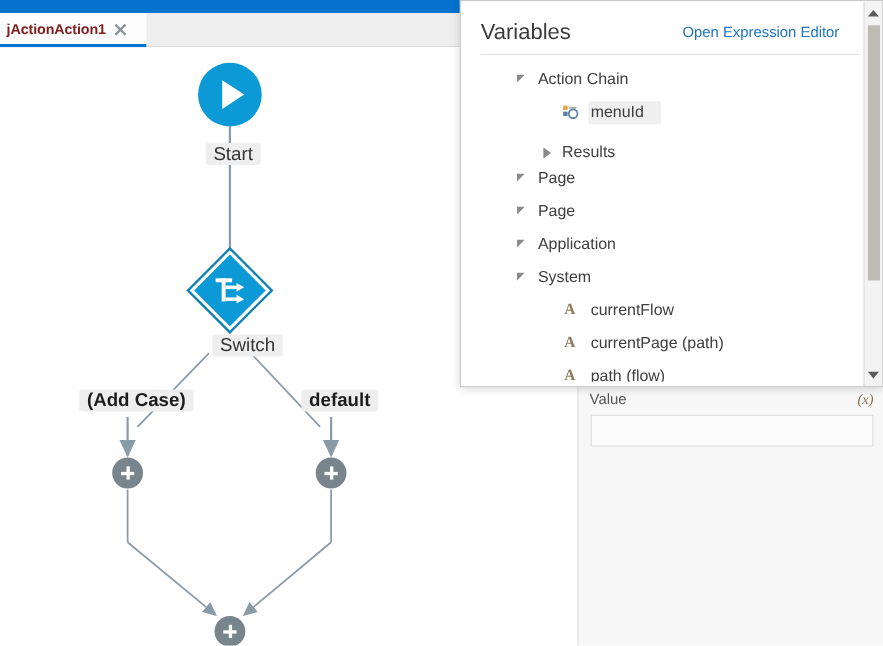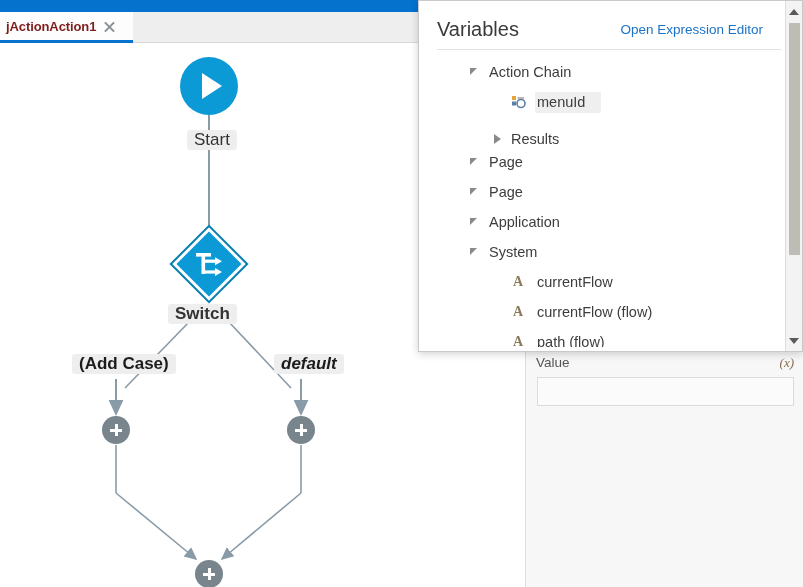--- a/index.html
+++ b/index.html
@@ -341,24 +341,24 @@
         <svg width="28" height="24" viewBox="0 0 28 24">
           <rect x="1" y="1" width="15" height="3.6" fill="#ffffff"></rect>
           <rect x="6.5" y="1" width="3.6" height="21" fill="#ffffff"></rect>
           <rect x="10" y="7.6" width="11" height="3.2" fill="#ffffff"></rect>
           <rect x="10" y="18.4" width="11" height="3.2" fill="#ffffff"></rect>
           <path d="M20 5.2 L27 9.2 L20 13.2 z" fill="#ffffff"></path>
           <path d="M20 16 L27 20 L20 24 z" fill="#ffffff"></path>
         </svg>
       </div>
     </div>
-    <div class="node-pill" style="left:168px; top:261px;font-weight:bold;">Switch</div>
+    <div class="node-pill" style="left:193px; top:261px;">Switch</div>
 
     <div class="node-pill bold" style="left:72px; top:311px;">(Add Case)</div>
-    <div class="node-pill bold" style="left:274px; top:311px;font-style:italic;">default</div>
+    <div class="node-pill bold" style="left:274px; top:311px;">default</div>
 
     <div class="plus-node" style="left:102px; top:373px;"></div>
     <div class="plus-node" style="left:287px; top:373px;"></div>
     <div class="plus-node" style="left:195px; top:517px;"></div>
 
   </div>
 
   <div class="right-panel">
     <div class="value-row">
       <span class="value-label">Value</span>
@@ -410,21 +410,21 @@
         <div class="tree-row lvl0">
           <span class="twisty open"></span>
           <span>System</span>
         </div>
         <div class="tree-row lvl2">
           <span class="leaf-icon">A</span>
           <span>currentFlow</span>
         </div>
         <div class="tree-row lvl2">
           <span class="leaf-icon">A</span>
-          <span>currentFlow (flow)</span>
+          <span>currentPage (path)</span>
         </div>
         <div class="tree-row lvl2">
           <span class="leaf-icon">A</span>
           <span>path (flow)</span>
         </div>
       </div>
 
     <div class="vars-scroll">
       <div class="sb-arrow up">
           <div class="tri-up"></div>

